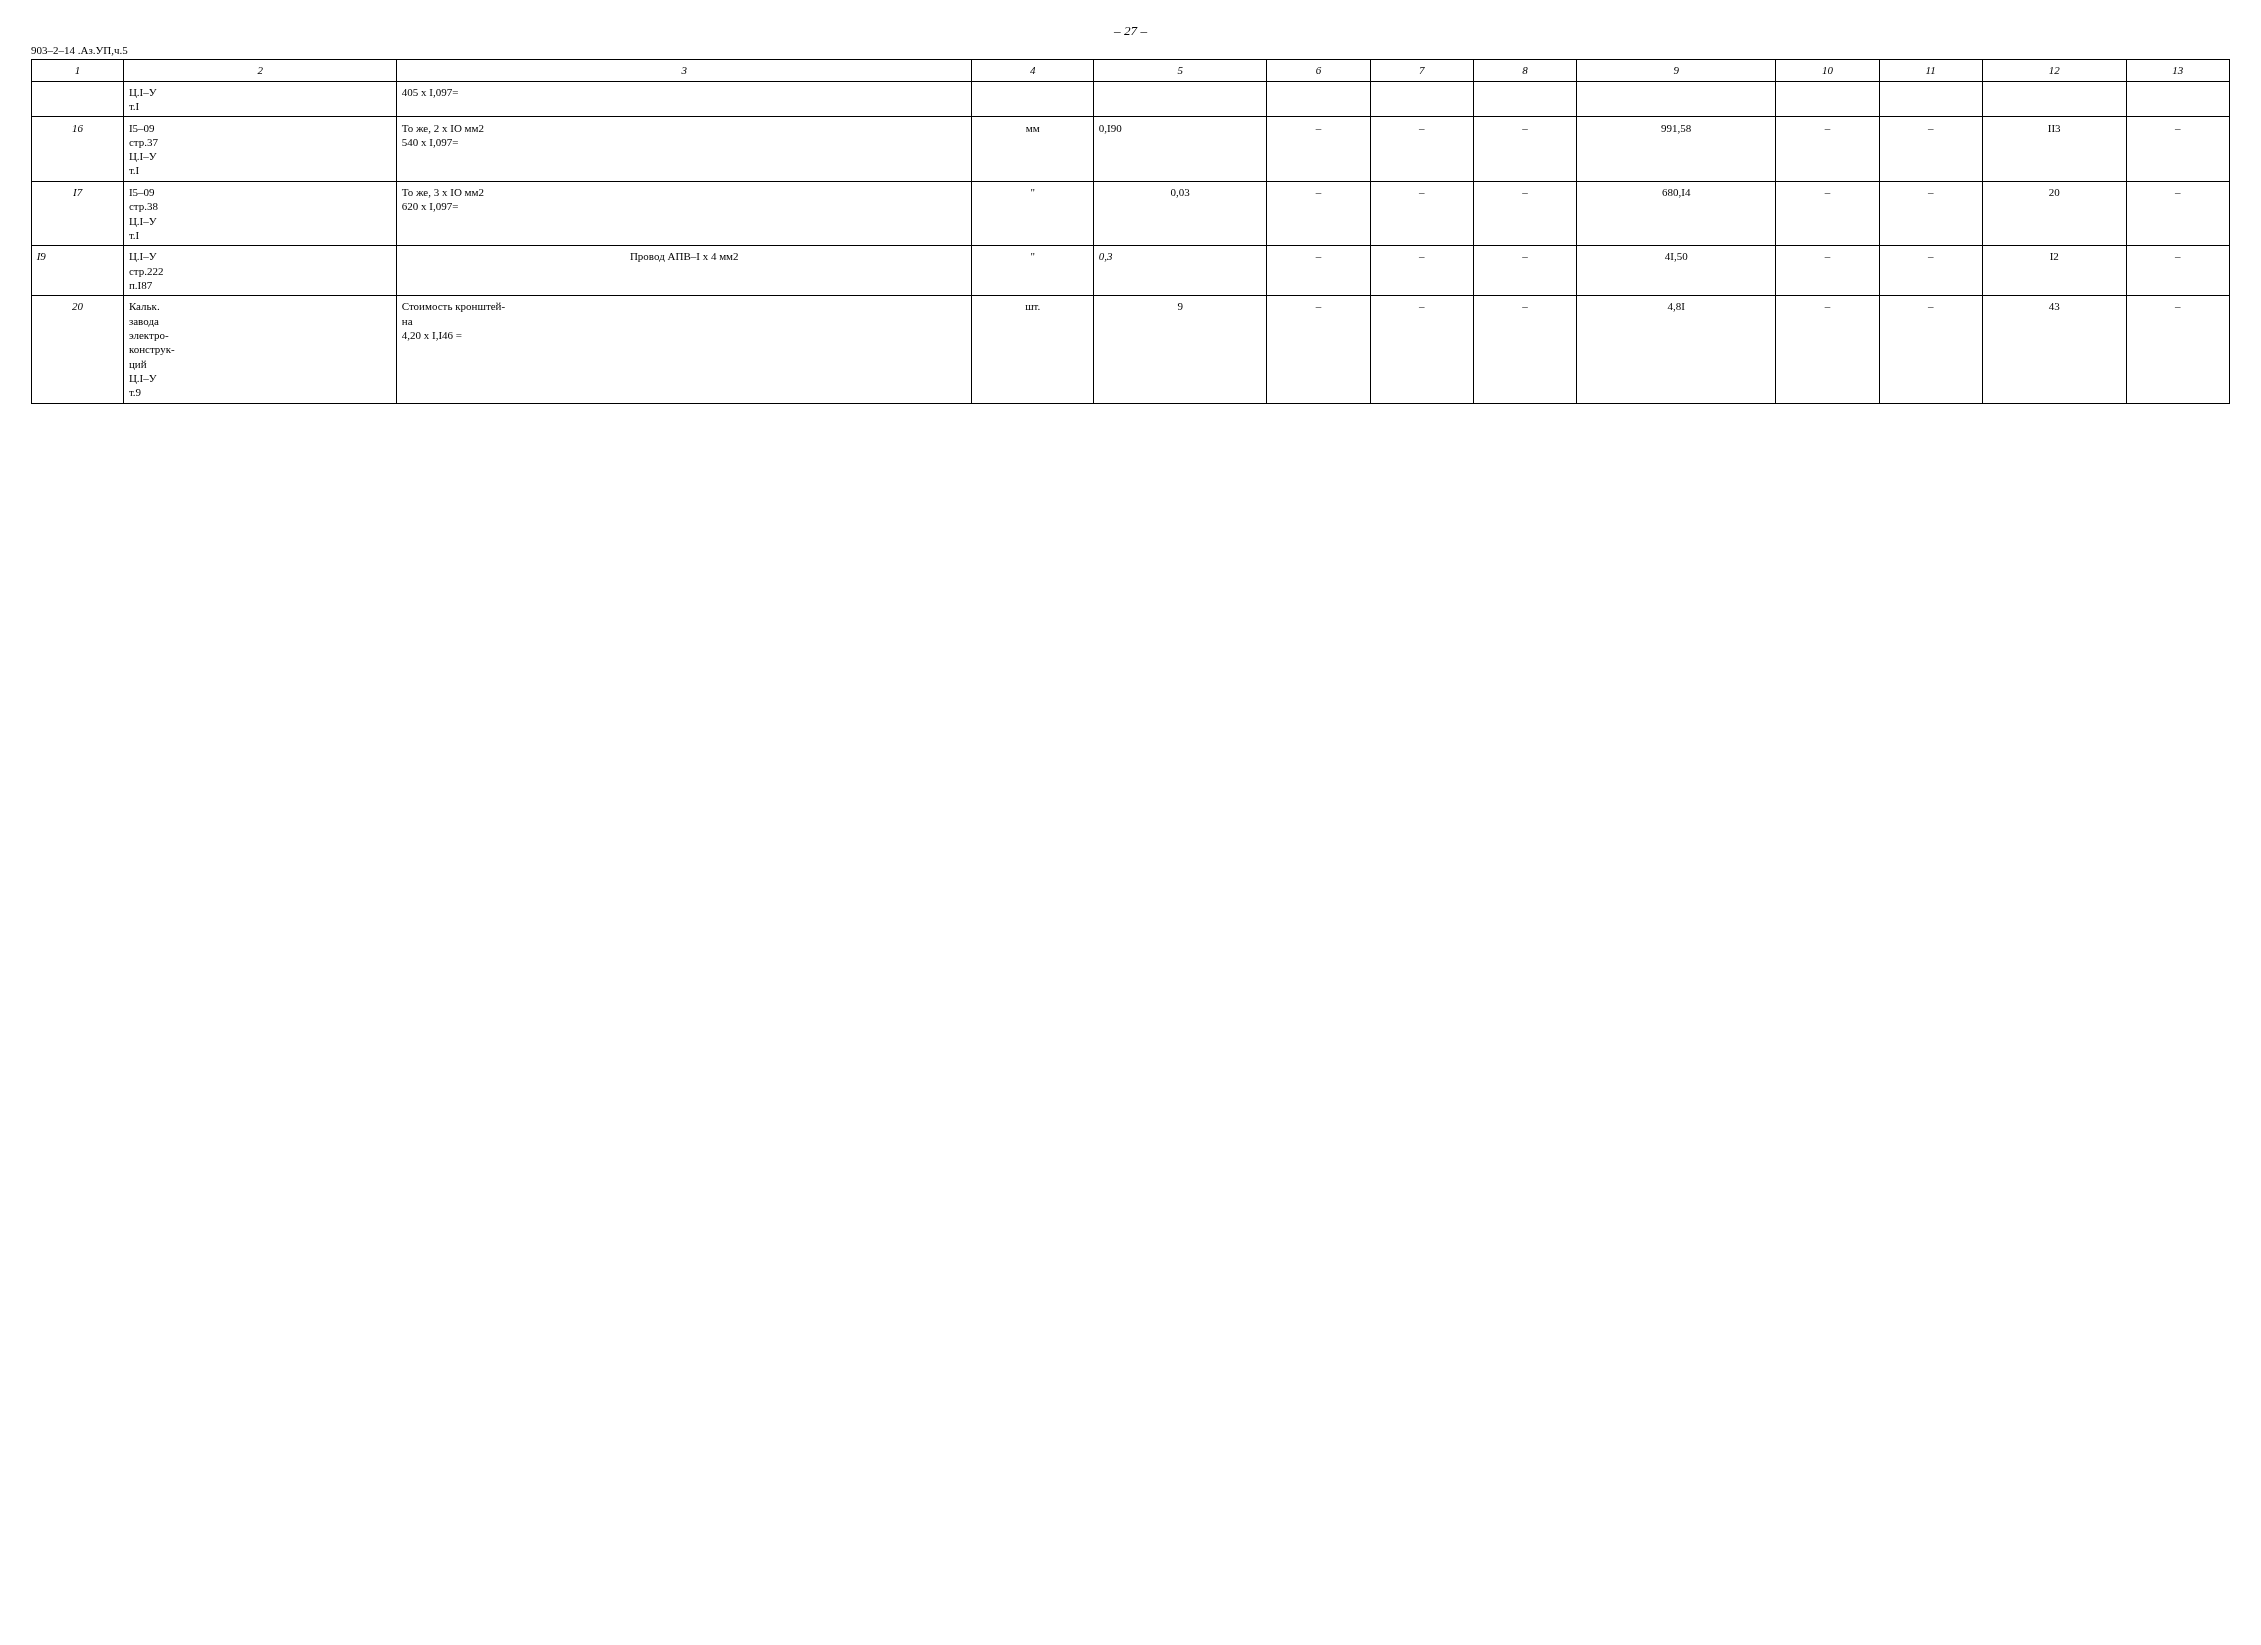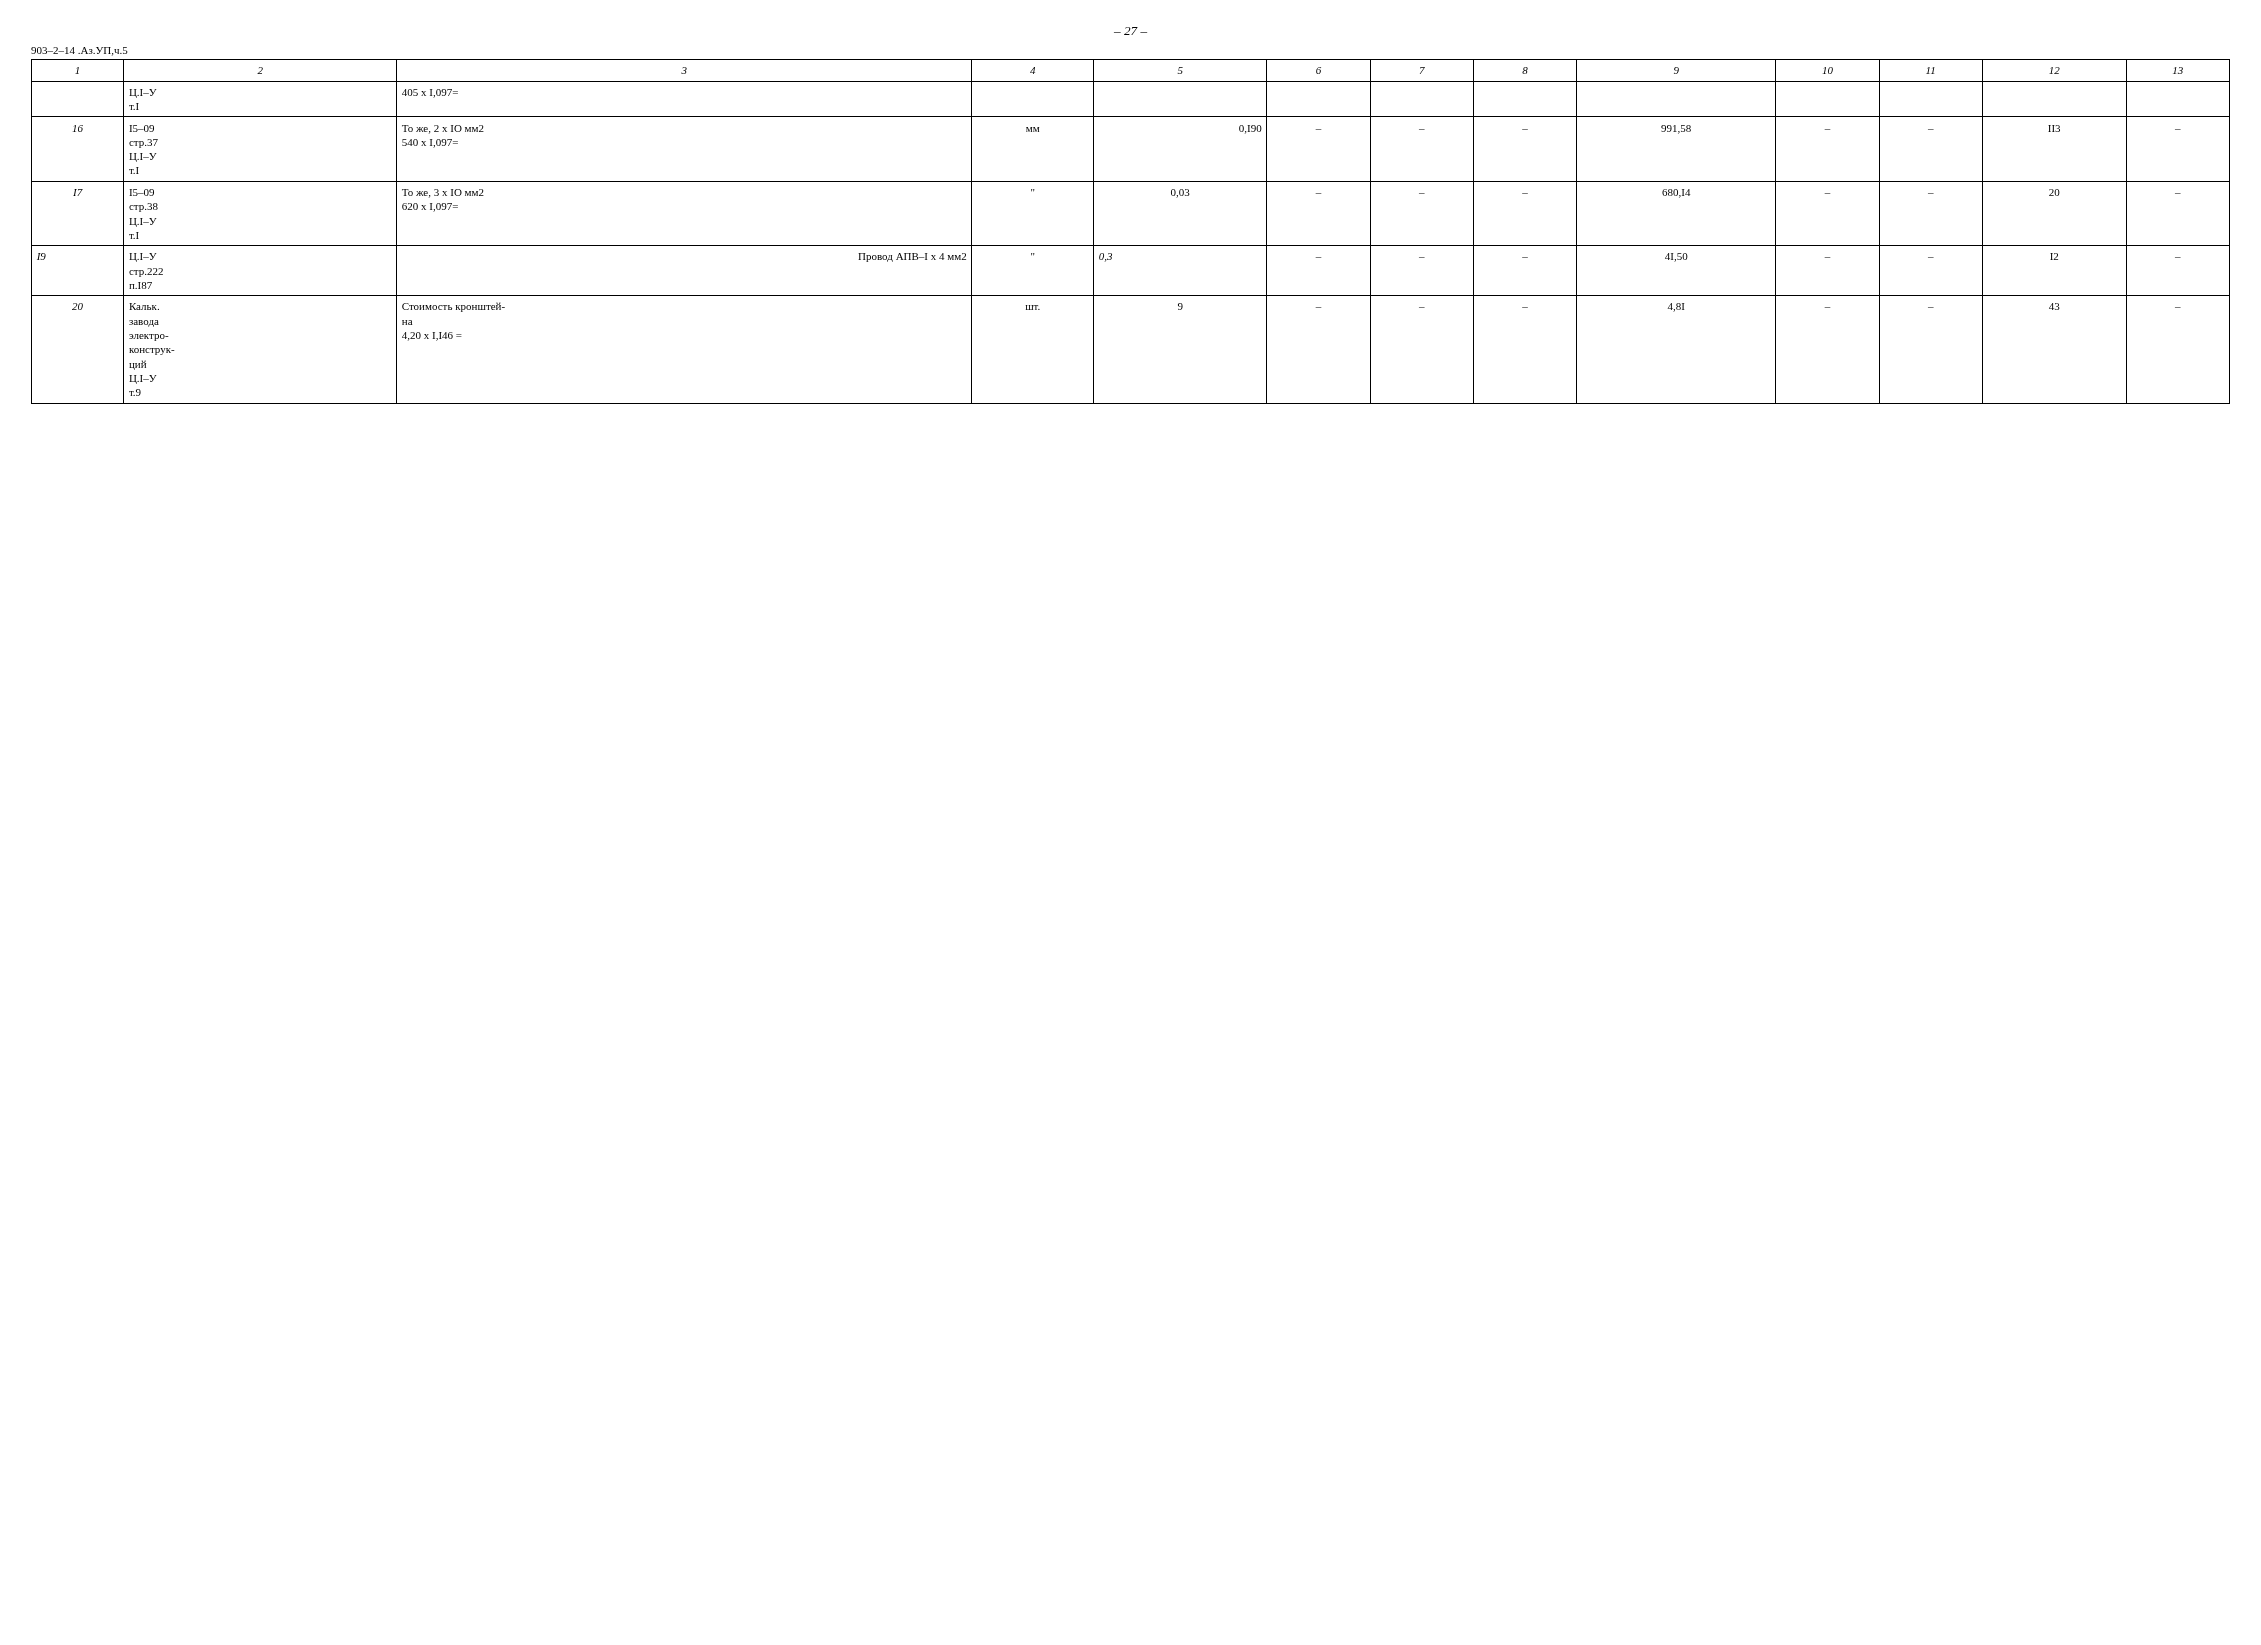--- a/index.html
+++ b/index.html
@@ -93,21 +93,21 @@
       </tr>
       <tr>
         <td style="text-align: center; font-style: italic;">16</td>
         <td style="text-align: left; white-space: pre-line;">I5–09
 стр.37
 Ц.I–У
 т.I</td>
         <td style="text-align: left; white-space: pre-line;">То же, 2 х IO мм2
 540 х I,097=</td>
         <td style="text-align: center;">мм</td>
-        <td style="text-align: right;">0,I90</td>
+        <td style="text-align: left;">0,I90</td>
         <td style="text-align: center;">–</td>
         <td style="text-align: center;">–</td>
         <td style="text-align: center;">–</td>
         <td style="text-align: center;">991,58</td>
         <td style="text-align: center;">–</td>
         <td style="text-align: center;">–</td>
         <td style="text-align: center;">II3</td>
         <td style="text-align: center;">–</td>
       </tr>
       <tr>
@@ -127,21 +127,21 @@
         <td style="text-align: center;">–</td>
         <td style="text-align: center;">–</td>
         <td style="text-align: center;">20</td>
         <td style="text-align: center;">–</td>
       </tr>
       <tr>
         <td style="text-align: left; font-style: italic;">I9</td>
         <td style="text-align: left; white-space: pre-line;">Ц.I–У
 стр.222
 п.I87</td>
-        <td style="text-align: right; white-space: pre-line;">Провод АПВ–I х 4 мм2</td>
+        <td style="text-align: center; white-space: pre-line;">Провод АПВ–I х 4 мм2</td>
         <td style="text-align: center;">"</td>
         <td style=" font-style: italic;">0,3</td>
         <td style="text-align: center;">–</td>
         <td style="text-align: center;">–</td>
         <td style="text-align: center;">–</td>
         <td style="text-align: center;">4I,50</td>
         <td style="text-align: center;">–</td>
         <td style="text-align: center;">–</td>
         <td style="text-align: center;">I2</td>
         <td style="text-align: center;">–</td>

